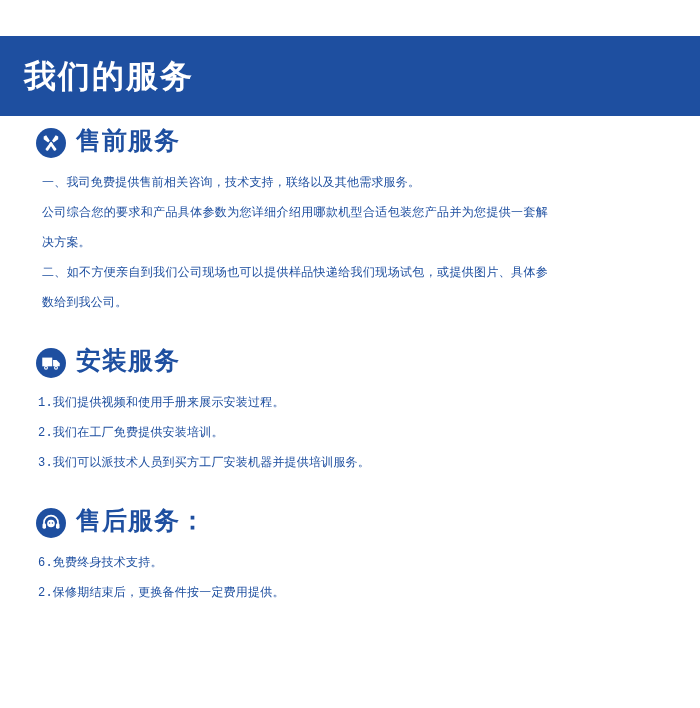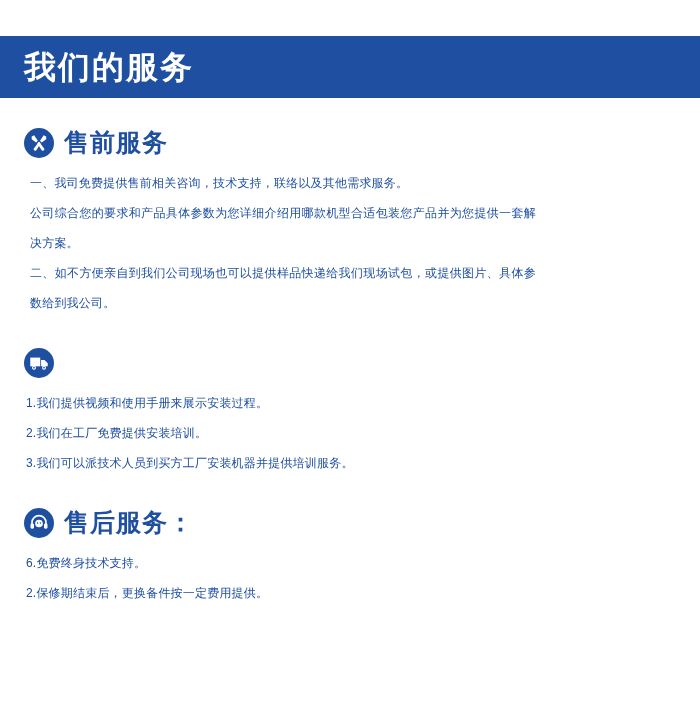--- a/index.html
+++ b/index.html
@@ -19,39 +19,40 @@
     width: 700px;
     height: 708px;
     background: #ffffff;
   }
   
   .banner {
     position: absolute;
     left: 0;
     top: 36px;
     width: 700px;
-    height: 62px;
+    height: 80px;
     background: #1e4fa0;
     display: flex;
     align-items: center;
   }
   .banner-title {
     color: #ffffff;
     font-size: 32px;
     font-weight: bold;
     letter-spacing: 2px;
     margin-left: 24px;
     line-height: 1;
   }
   
   .content {
     position: absolute;
-    left: 0;
+    left: 12px;
     top: 98px;
     width: 560px;
+    font-family: Liberation Mono, monospace;
   }
   .section {
     padding: 0 24px 0 24px;
   }
   .section-head {
     display: flex;
     align-items: center;
     margin-top: 30px;
     margin-bottom: 10px;
   }
@@ -135,20 +136,21 @@
               <path d="M14.5 8.5 H18.6 L22.5 12.2 V16 H14.5 Z"></path>
               <circle cx="6" cy="17.6" r="2.4"></circle>
               <circle cx="18" cy="17.6" r="2.4"></circle>
             </g>
             <g fill="#1e4fa0">
               <circle cx="6" cy="17.6" r="1"></circle>
               <circle cx="18" cy="17.6" r="1"></circle>
             </g>
           </svg>
         </span>
+        <div class="section-title">安装服务</div>
       </div>
       <ul class="lines">
         <li class="line">1.我们提供视频和使用手册来展示安装过程。</li>
         <li class="line">2.我们在工厂免费提供安装培训。</li>
         <li class="line">3.我们可以派技术人员到买方工厂安装机器并提供培训服务。</li>
       </ul>
     </div>
 
     <div class="section after-sale">
       <div class="section-head">

